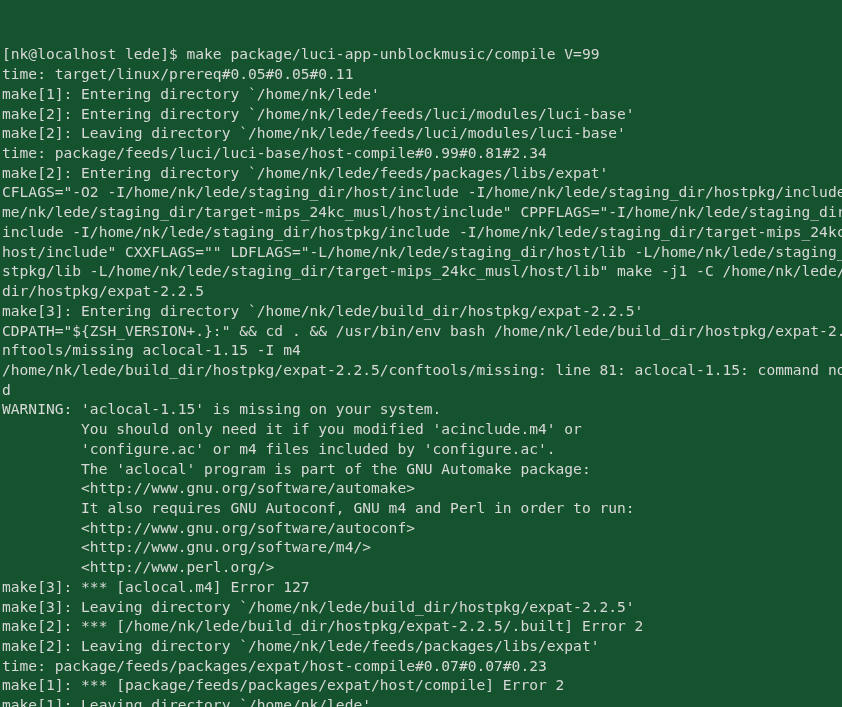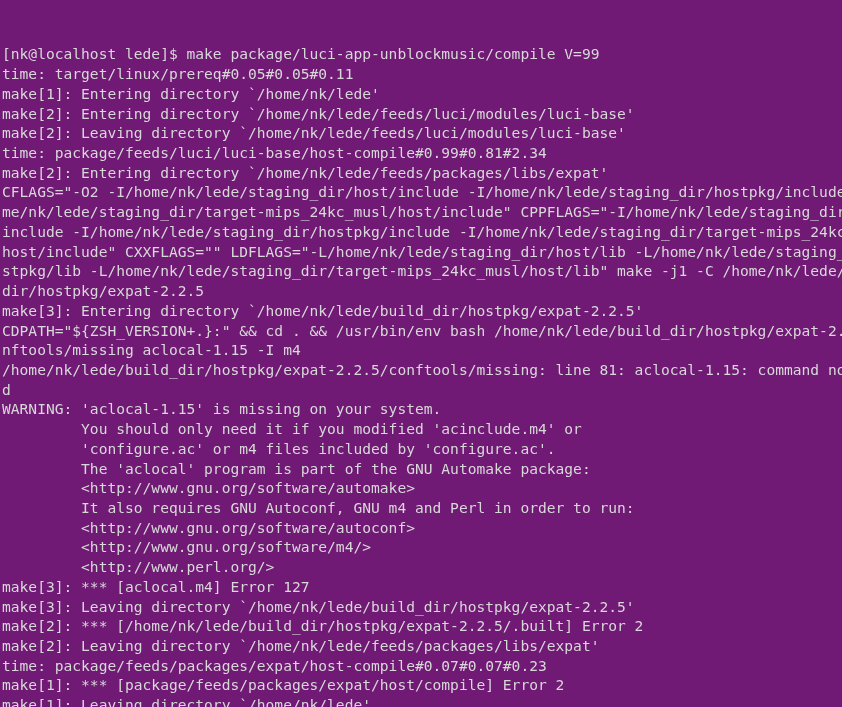--- a/index.html
+++ b/index.html
@@ -27,16 +27,16 @@
     -webkit-font-smoothing: none;
   }
   .line {
     height: 19.72px;
     white-space: pre;
   }
 </style>
 </head>
 <body>
 
-<div id="terminal" style="background: #701a75; color: rgb(216, 216, 216);">
+<div id="terminal" style="background: #14532d; color: rgb(216, 216, 216);">
   <div id="output"><div class="line">[nk@localhost lede]$ make package/luci-app-unblockmusic/compile V=99</div><div class="line">time: target/linux/prereq#0.05#0.05#0.11</div><div class="line">make[1]: Entering directory `/home/nk/lede'</div><div class="line">make[2]: Entering directory `/home/nk/lede/feeds/luci/modules/luci-base'</div><div class="line">make[2]: Leaving directory `/home/nk/lede/feeds/luci/modules/luci-base'</div><div class="line">time: package/feeds/luci/luci-base/host-compile#0.99#0.81#2.34</div><div class="line">make[2]: Entering directory `/home/nk/lede/feeds/packages/libs/expat'</div><div class="line">CFLAGS="-O2 -I/home/nk/lede/staging_dir/host/include -I/home/nk/lede/staging_dir/hostpkg/include -I/ho</div><div class="line">me/nk/lede/staging_dir/target-mips_24kc_musl/host/include" CPPFLAGS="-I/home/nk/lede/staging_dir/host/</div><div class="line">include -I/home/nk/lede/staging_dir/hostpkg/include -I/home/nk/lede/staging_dir/target-mips_24kc_musl/</div><div class="line">host/include" CXXFLAGS="" LDFLAGS="-L/home/nk/lede/staging_dir/host/lib -L/home/nk/lede/staging_dir/ho</div><div class="line">stpkg/lib -L/home/nk/lede/staging_dir/target-mips_24kc_musl/host/lib" make -j1 -C /home/nk/lede/build_</div><div class="line">dir/hostpkg/expat-2.2.5</div><div class="line">make[3]: Entering directory `/home/nk/lede/build_dir/hostpkg/expat-2.2.5'</div><div class="line">CDPATH="${ZSH_VERSION+.}:" &amp;&amp; cd . &amp;&amp; /usr/bin/env bash /home/nk/lede/build_dir/hostpkg/expat-2.2.5/co</div><div class="line">nftools/missing aclocal-1.15 -I m4</div><div class="line">/home/nk/lede/build_dir/hostpkg/expat-2.2.5/conftools/missing: line 81: aclocal-1.15: command not foun</div><div class="line">d</div><div class="line">WARNING: 'aclocal-1.15' is missing on your system.</div><div class="line">         You should only need it if you modified 'acinclude.m4' or</div><div class="line">         'configure.ac' or m4 files included by 'configure.ac'.</div><div class="line">         The 'aclocal' program is part of the GNU Automake package:</div><div class="line">         &lt;http://www.gnu.org/software/automake&gt;</div><div class="line">         It also requires GNU Autoconf, GNU m4 and Perl in order to run:</div><div class="line">         &lt;http://www.gnu.org/software/autoconf&gt;</div><div class="line">         &lt;http://www.gnu.org/software/m4/&gt;</div><div class="line">         &lt;http://www.perl.org/&gt;</div><div class="line">make[3]: *** [aclocal.m4] Error 127</div><div class="line">make[3]: Leaving directory `/home/nk/lede/build_dir/hostpkg/expat-2.2.5'</div><div class="line">make[2]: *** [/home/nk/lede/build_dir/hostpkg/expat-2.2.5/.built] Error 2</div><div class="line">make[2]: Leaving directory `/home/nk/lede/feeds/packages/libs/expat'</div><div class="line">time: package/feeds/packages/expat/host-compile#0.07#0.07#0.23</div><div class="line">make[1]: *** [package/feeds/packages/expat/host/compile] Error 2</div><div class="line">make[1]: Leaving directory `/home/nk/lede'</div></div>
   
 </div>
 
 </body></html>

